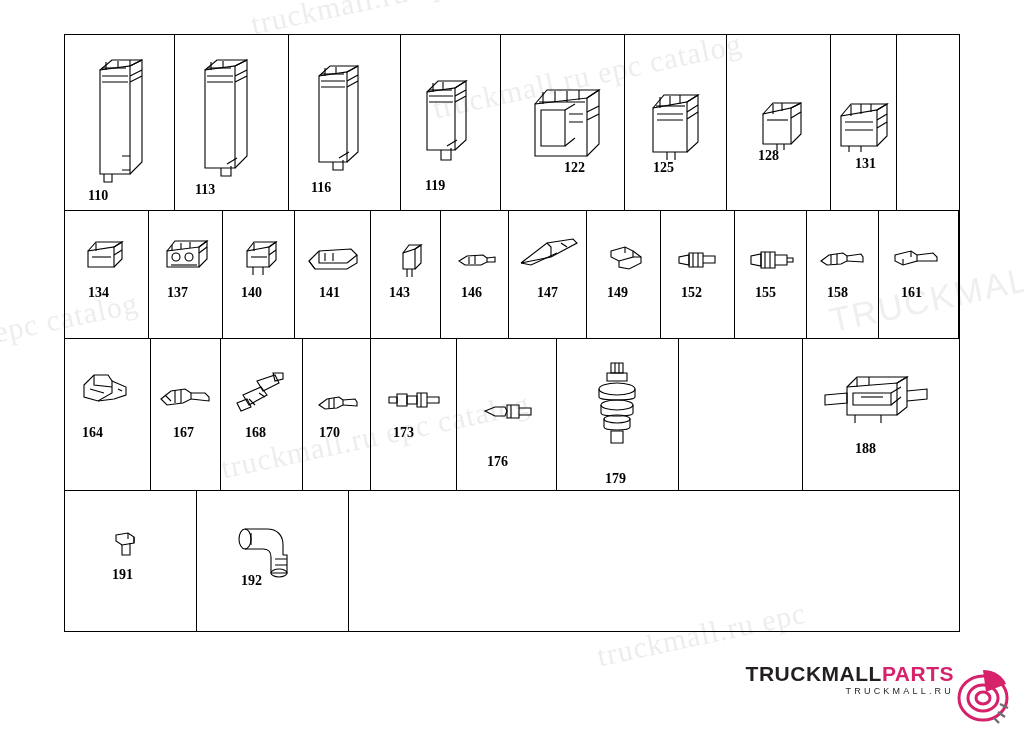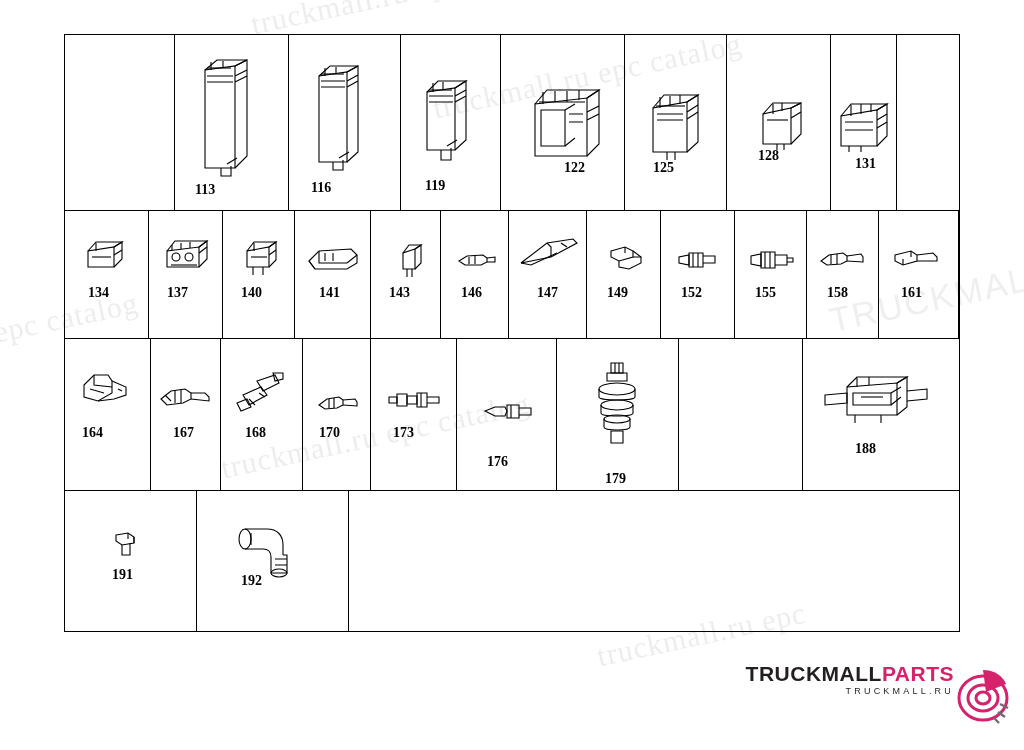--- a/index.html
+++ b/index.html
@@ -101,20 +101,36 @@
     <div class="cellbox" style="left:370px;top:338px;width:1px;height:152px;"></div>
     <div class="cellbox" style="left:456px;top:338px;width:1px;height:152px;"></div>
     <div class="cellbox" style="left:556px;top:338px;width:1px;height:152px;"></div>
     <div class="cellbox" style="left:678px;top:338px;width:1px;height:152px;"></div>
     <div class="cellbox" style="left:802px;top:338px;width:1px;height:152px;"></div>
 
     <div class="cellbox" style="left:196px;top:490px;width:1px;height:142px;"></div>
     <div class="cellbox" style="left:348px;top:490px;width:1px;height:142px;"></div>
   </div>
 
+  <div class="cell" style="left:64px;top:34px;width:110px;height:176px;">
+    <div class="art" style="left:22px;top:18px;">
+      <svg width="72" height="130" viewBox="0 0 72 130" fill="none" stroke="#000" stroke-width="1.1">
+        <path d="M14 18 L14 122 L44 122 L44 14 Z"></path>
+        <path d="M14 18 L26 8 L56 8 L44 14"></path>
+        <path d="M44 14 L56 8 L56 110 L44 122"></path>
+        <path d="M20 10 L20 18 M32 9 L32 15 M44 8 L44 14"></path>
+        <path d="M16 16 L40 16"></path>
+        <path d="M16 24 L42 24 M16 30 L42 30"></path>
+        <path d="M44 24 L56 18 M44 30 L56 24"></path>
+        <path d="M18 122 L18 130 L26 130 L26 122"></path>
+        <path d="M36 118 L44 118 M36 104 L44 104"></path>
+      </svg>
+    </div>
+    <div class="num" style="left:24px;top:154px;">110</div>
+  </div>
 
   <div class="cell" style="left:175px;top:34px;width:113px;height:176px;">
     <div class="art" style="left:16px;top:18px;">
       <svg width="72" height="130" viewBox="0 0 72 130" fill="none" stroke="#000" stroke-width="1.1">
         <path d="M14 18 L14 116 L44 116 L44 14 Z"></path>
         <path d="M14 18 L26 8 L56 8 L44 14"></path>
         <path d="M44 14 L56 8 L56 104 L44 116"></path>
         <path d="M20 10 L20 18 M32 9 L32 15"></path>
         <path d="M16 16 L40 16"></path>
         <path d="M16 24 L42 24 M16 30 L42 30"></path>

